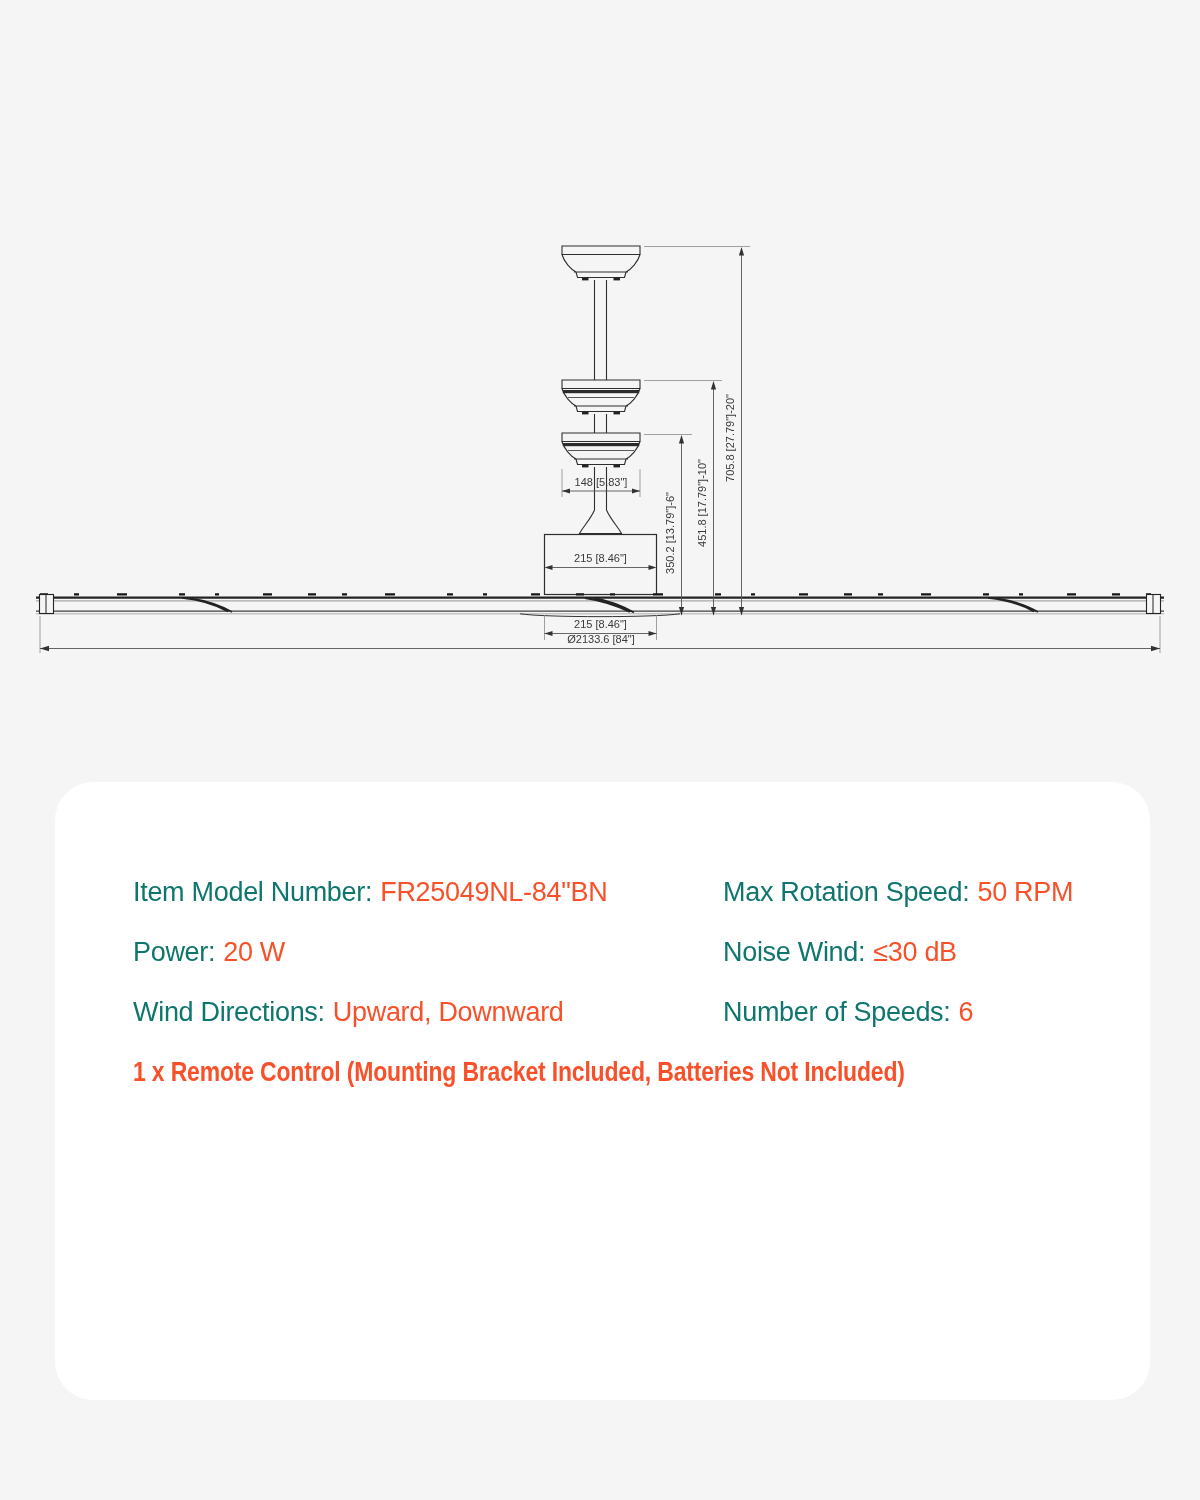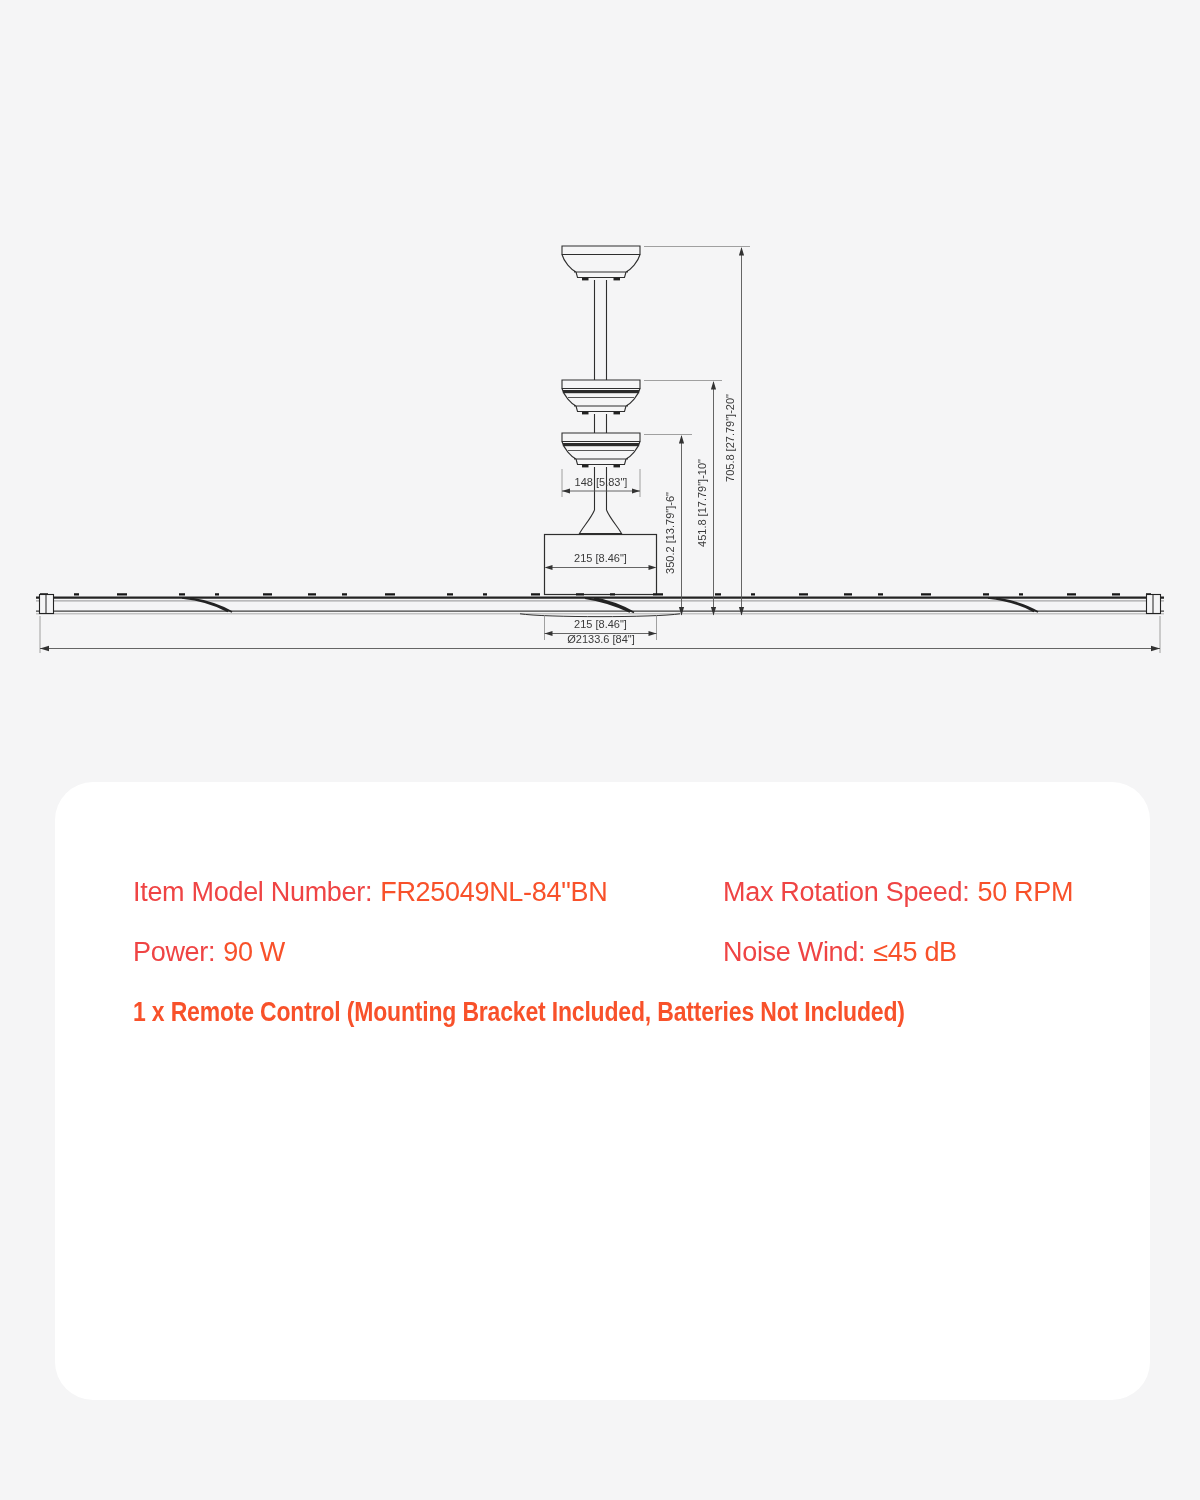--- a/index.html
+++ b/index.html
@@ -19,21 +19,21 @@
     background:#ffffff;border-radius:38px;
   }
   .spec-rows{position:absolute;left:78px;top:80px;right:40px;}
   .spec-row{
     display:grid;grid-template-columns:590px 1fr;
     height:60px;align-items:center;
     font-size:27px;color:#161616;letter-spacing:-0.3px;
     white-space:nowrap;
   }
   .spec-row.single{display:block;line-height:60px;}
-  .spec-label{color:#ef4444;}
+  .spec-label{color:#0f766e;}
   .spec-value{color:var(--accent);margin-left:8px;}
   .cond{
     display:inline-block;
     font-weight:700;font-size:28px;color:var(--accent);
     transform:scaleX(0.82);transform-origin:left center;
     letter-spacing:-0.2px;white-space:nowrap;
   }
   .downrod-list{display:flex;gap:40px;}
 </style>
 </head>
@@ -142,29 +142,37 @@
       <div>
         <span class="spec-label">Item Model Number:</span><span class="spec-value">FR25049NL-84"BN</span>
       </div>
       <div>
         <span class="spec-label">Max Rotation Speed:</span><span class="spec-value">50 RPM</span>
       </div>
     </div>
 
     <div class="spec-row">
       <div>
-        <span class="spec-label">Power:</span><span class="spec-value">90 W</span>
+        <span class="spec-label">Power:</span><span class="spec-value">20 W</span>
       </div>
       <div>
-        <span class="spec-label">Noise Wind:</span><span class="spec-value">≤45 dB</span>
+        <span class="spec-label">Noise Wind:</span><span class="spec-value">≤30 dB</span>
       </div>
     </div>
 
 
 
+    <div class="spec-row">
+      <div>
+        <span class="spec-label">Wind Directions:</span><span class="spec-value">Upward, Downward</span>
+      </div>
+      <div>
+        <span class="spec-label">Number of Speeds:</span><span class="spec-value">6</span>
+      </div>
+    </div>
 
 
     <div class="spec-row single">
       <span class="cond">1 x Remote Control (Mounting Bracket Included, Batteries Not Included)</span>
     </div>
 
 
   </div>
 </div>
 

